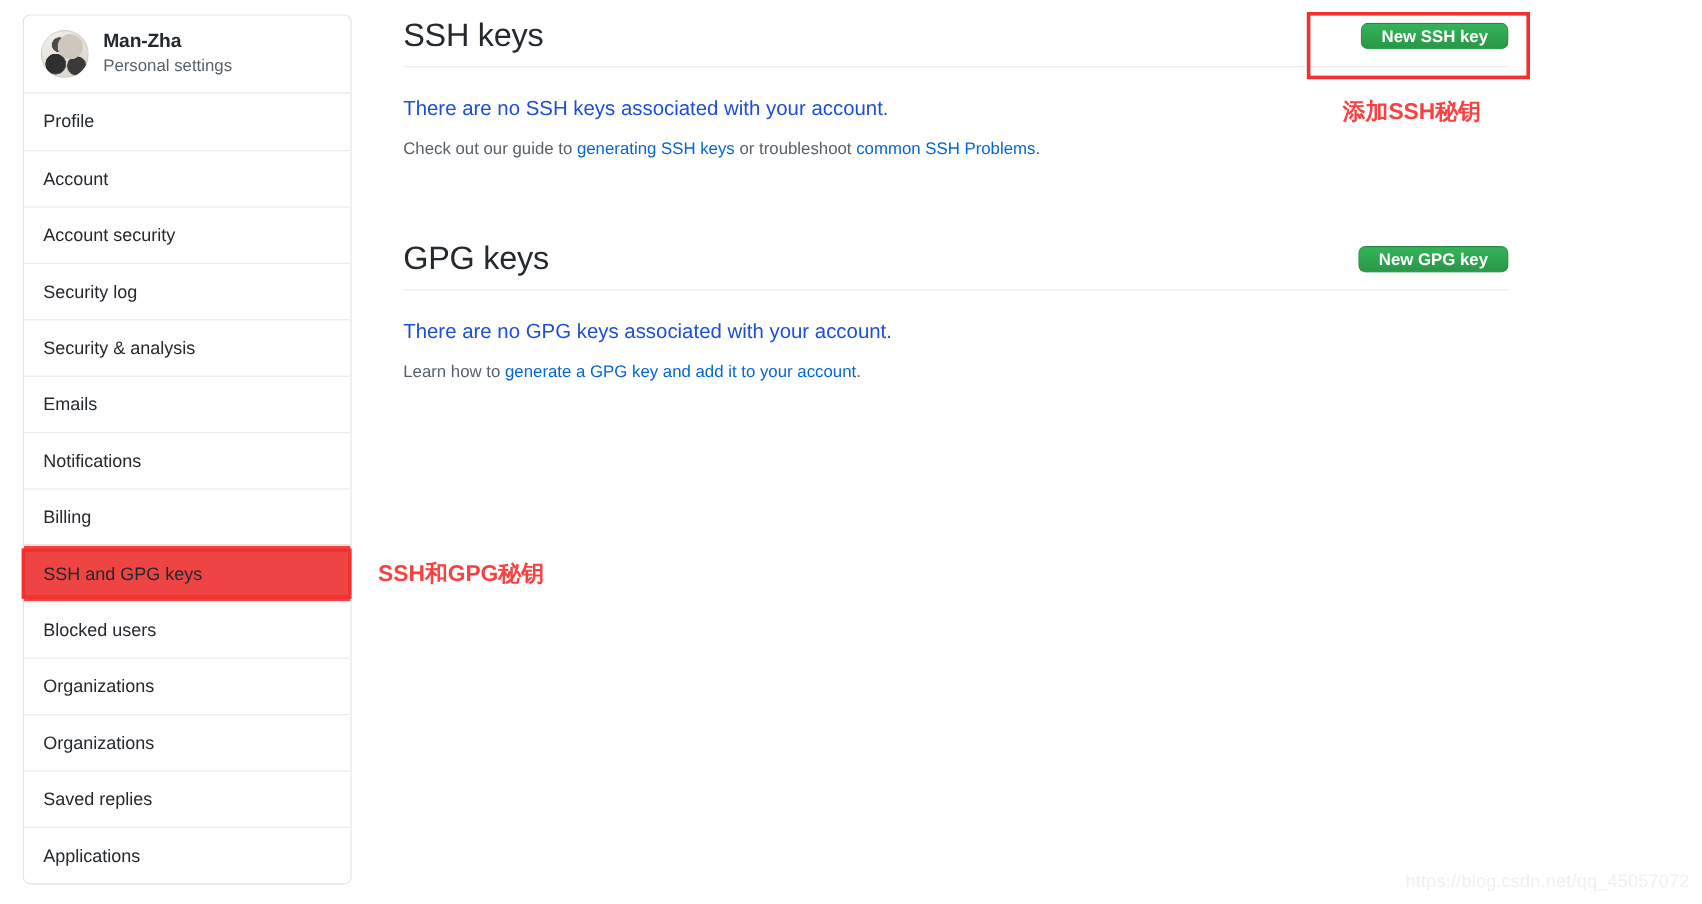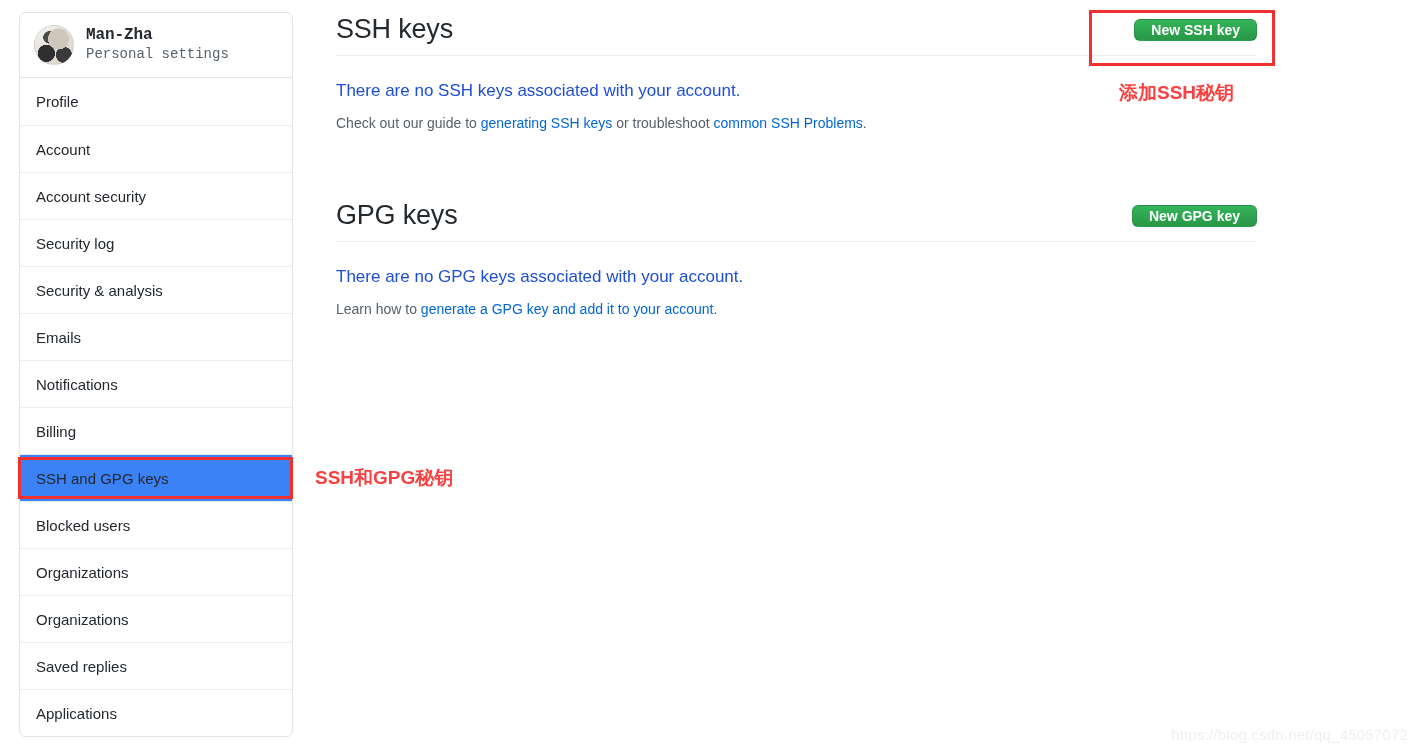--- a/index.html
+++ b/index.html
@@ -30,21 +30,20 @@
     background: #ffffff;
     overflow: hidden;
   }
 
   .sidebar-header {
     display: flex;
     align-items: center;
     padding: 9px 14px 10px 14px;
     border-bottom: 1px solid #e1e4e8;
     height: 65px;
-    font-family: Liberation Mono, monospace;
   }
 
   .avatar {
     width: 40px;
     height: 40px;
     border-radius: 50%;
     flex: 0 0 40px;
     margin-right: 12px;
     background:
       radial-gradient(circle at 62% 34%, #cfc7bc 0 30%, rgba(207,199,188,0) 31%),
@@ -65,21 +64,21 @@
     line-height: 47px;
     padding: 0 16px;
     font-size: 15px;
     color: #24292e;
     border-top: 1px solid #eaecef;
     text-decoration: none;
     white-space: nowrap;
     cursor: pointer;
   }
   .nav-item:first-of-type { border-top: none; }
-  .nav-item.selected { background: #3b82f6; }
+  .nav-item.selected { background: #ef4444; }
 
   
   .redbox-nav {
     position: absolute;
     left: 18px;
     top: 457px;
     width: 275px;
     height: 42px;
     border: 3px solid #f23030;
     pointer-events: none;

